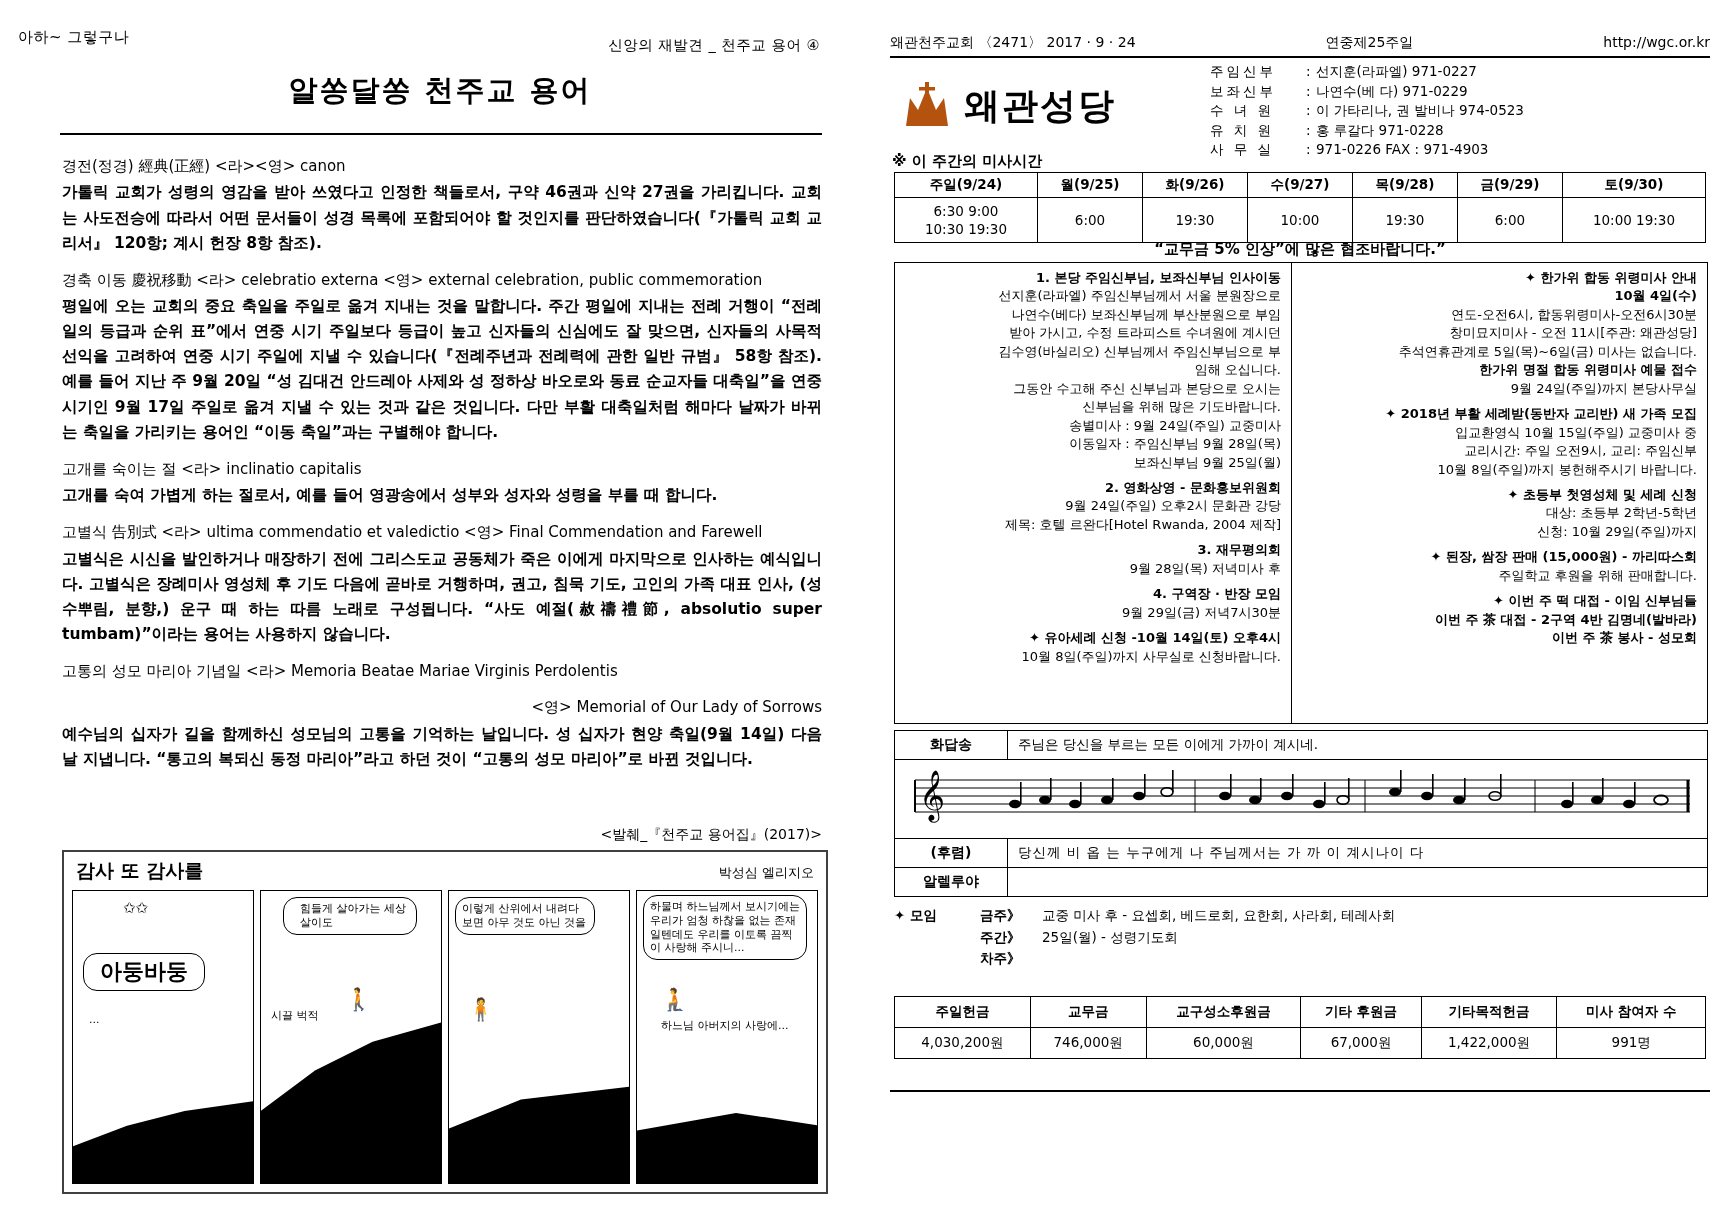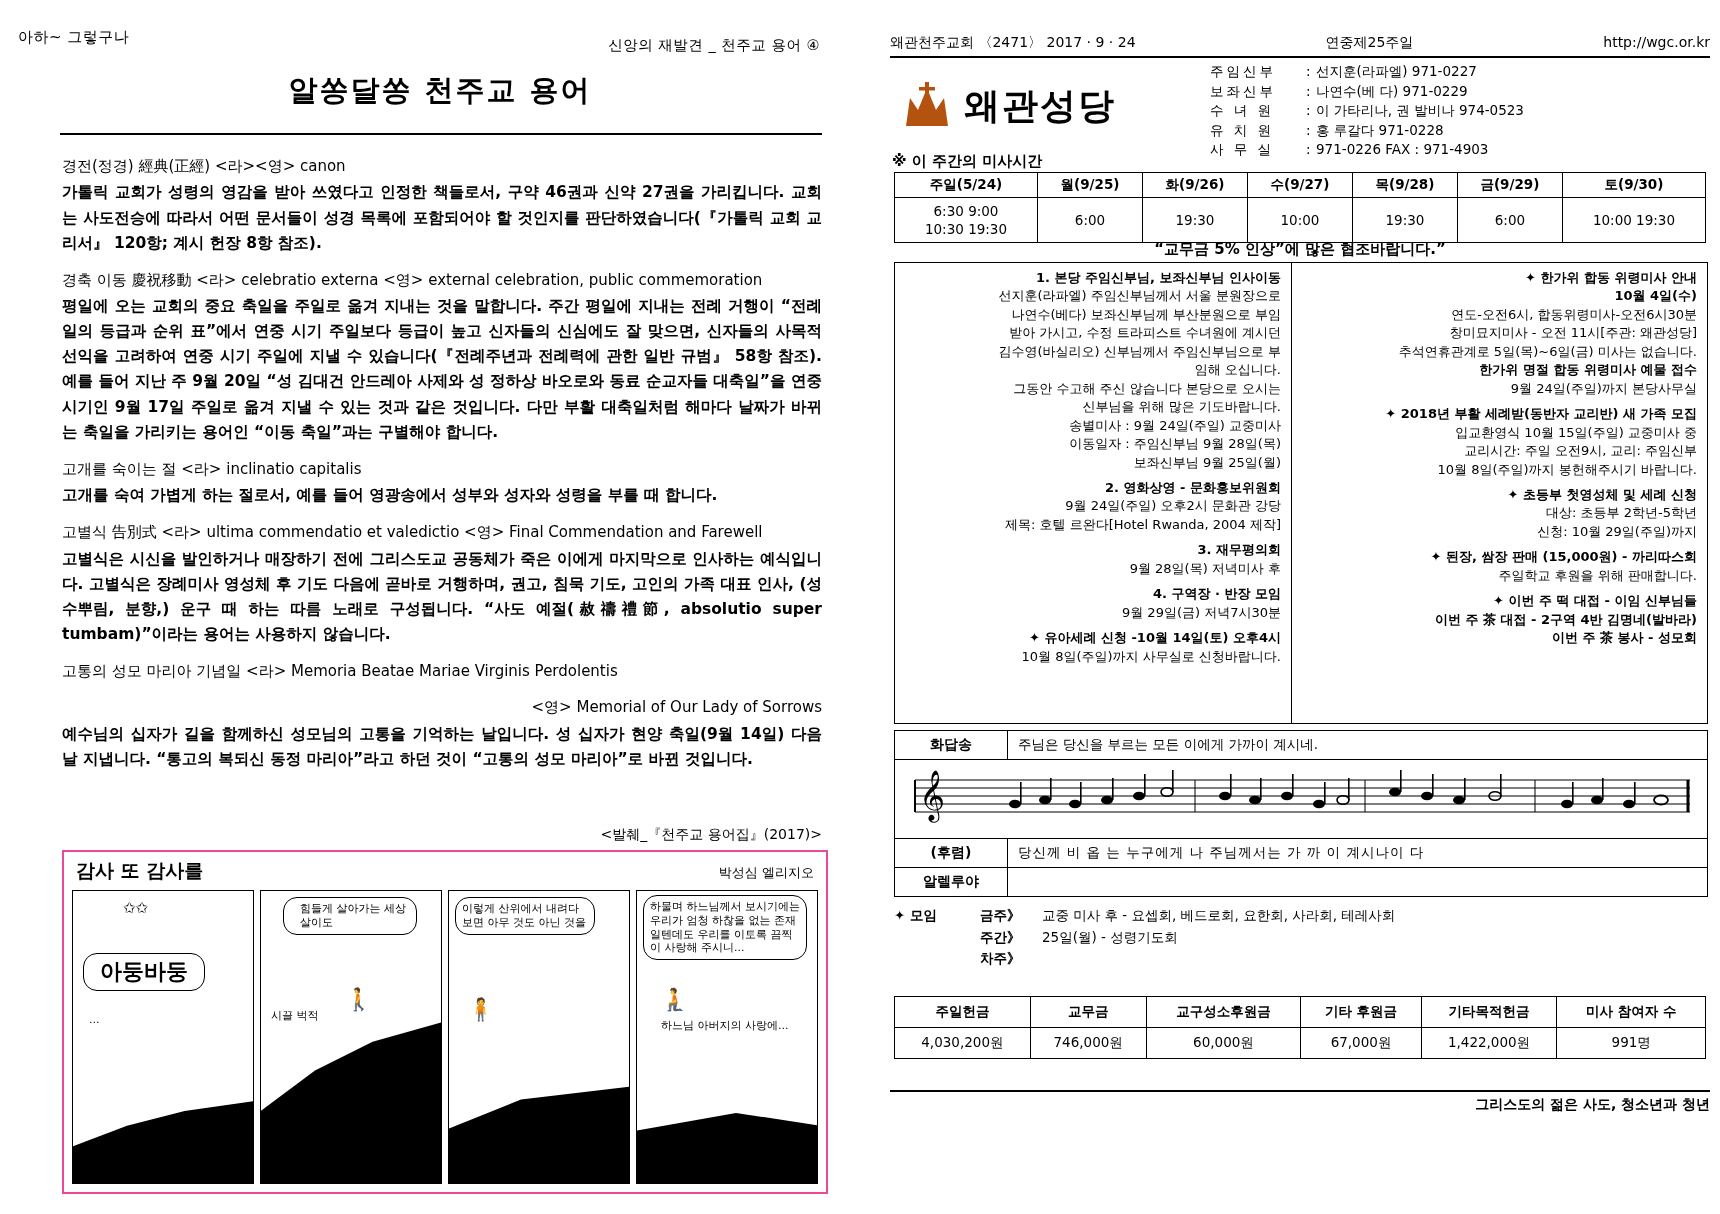--- a/index.html
+++ b/index.html
@@ -13,21 +13,21 @@
   .l-head-line{display:flex;justify-content:flex-end;font-size:14.5px;letter-spacing:.5px;}
   .l-aha{position:absolute;left:18px;top:28px;font-size:15px;letter-spacing:.5px;}
   .l-title{text-align:center;font-size:29px;font-weight:bold;letter-spacing:2px;margin-top:16px;}
   .l-rule{position:absolute;left:60px;top:133px;width:762px;border-top:2px solid #000;}
   .l-body{position:absolute;left:62px;top:142px;width:760px;font-size:15px;line-height:1.56;}
   .entry{margin-bottom:4px;}
   .term{font-size:15px;margin-top:13px;margin-bottom:2px;}
   .defn{font-weight:bold;font-size:15.5px;line-height:1.62;text-align:justify;}
   .indent-right{text-align:right;}
   .src{position:absolute;left:62px;top:826px;width:760px;text-align:right;font-size:14px;}
-  .comic{position:absolute;left:62px;top:850px;width:762px;height:340px;border:2px solid #ec4899;}
+  .comic{position:absolute;left:62px;top:850px;width:762px;height:340px;border:2px solid #404040;}
   .comic-title{position:absolute;left:12px;top:6px;font-size:19px;font-weight:bold;}
   .comic-author{position:absolute;right:12px;top:12px;font-size:13px;}
   .comic-panels{position:absolute;left:8px;top:38px;right:8px;bottom:8px;display:flex;gap:6px;}
   .panel{flex:1;border:1.5px solid #000;position:relative;overflow:hidden;background:#fff;}
   .bubble{position:absolute;border:1.4px solid #000;border-radius:14px;padding:4px 6px;font-size:11px;line-height:1.25;background:#fff;}
   .smalltxt{position:absolute;font-size:11px;line-height:1.25;}
   .hill{position:absolute;bottom:0;left:0;width:100%;height:55%;background:#000;clip-path:polygon(0% 100%,0% 55%,30% 30%,62% 12%,100% 0%,100% 100%);}
   .stick{position:absolute;font-size:22px;}
 
   
@@ -200,21 +200,21 @@
           <span class="staff-c">:</span>
         <span class="staff-v">971-0226     FAX : 971-4903</span>
       </div>
     </div>
 
     <div class="mass-head">※ 이 주간의 미사시간</div>
 
     <table class="mass-table">
       <tbody>
           <tr>
-        <th>주일(5/24)</th>
+        <th>주일(9/24)</th>
         <th>월(9/25)</th>
         <th>화(9/26)</th>
         <th>수(9/27)</th>
         <th>목(9/28)</th>
         <th>금(9/29)</th>
         <th>토(9/30)</th>
       </tr>
       <tr>
         <td style="white-space:pre-line;">6:30   9:00
 10:30  19:30</td>
@@ -235,21 +235,21 @@
 
       <div class="pl">
 
         <div class="item">
           <div class="item-h">1. 본당 주임신부님, 보좌신부님 인사이동</div>
           <div class="item-b">선지훈(라파엘) 주임신부님께서 서울 분원장으로</div>
           <div class="item-b">나연수(베다) 보좌신부님께  부산분원으로 부임</div>
           <div class="item-b">받아 가시고, 수정 트라피스트 수녀원에 계시던</div>
           <div class="item-b">김수영(바실리오) 신부님께서 주임신부님으로 부</div>
           <div class="item-b">임해 오십니다.</div>
-          <div class="item-b">그동안 수고해 주신 않습니다 본당으로 오시는</div>
+          <div class="item-b">그동안 수고해 주신 신부님과 본당으로 오시는</div>
           <div class="item-b">신부님을 위해 많은 기도바랍니다.</div>
           <div class="item-b">송별미사 : 9월 24일(주일) 교중미사</div>
           <div class="item-b">이동일자 : 주임신부님 9월 28일(목)</div>
           <div class="item-b" style="white-space:pre;">                보좌신부님 9월 25일(월)</div>
         </div>
 
         <div class="item">
           <div class="item-h">2. 영화상영 - 문화홍보위원회</div>
           <div class="item-b">9월 24일(주일) 오후2시 문화관 강당</div>
           <div class="item-b">제목: 호텔 르완다[Hotel Rwanda, 2004 제작]</div>
@@ -416,16 +416,15 @@
         <td>746,000원</td>
         <td>60,000원</td>
         <td>67,000원</td>
         <td>1,422,000원</td>
         <td>991명</td>
       </tr>
     </tbody>
       </table>
 
     <div class="r-bot-rule"></div>
-    <div class="r-foot">그리스도의 젊은 사도, 청소년과 청년</div>
 
   </div>
 </div>
 
 </body></html>

